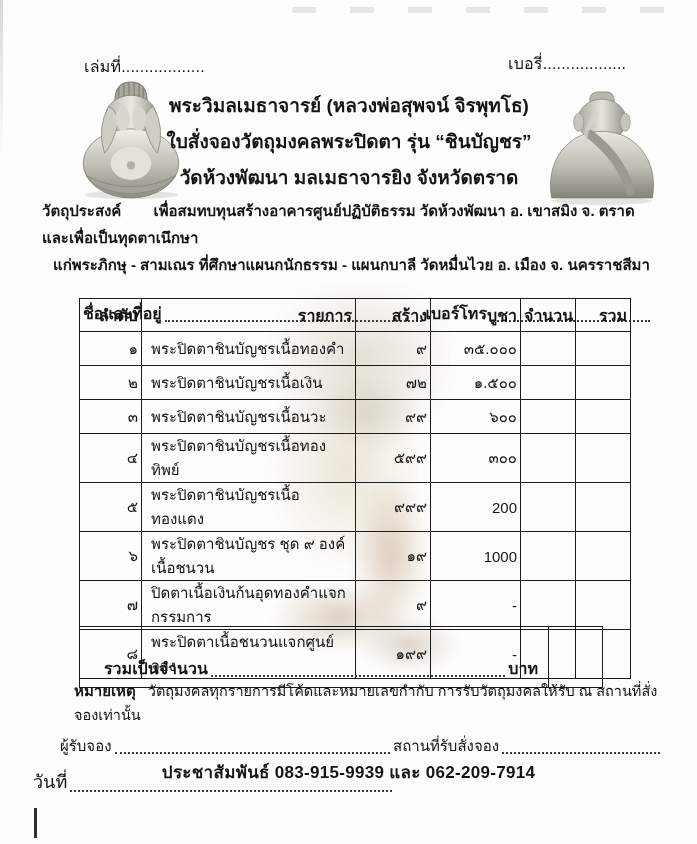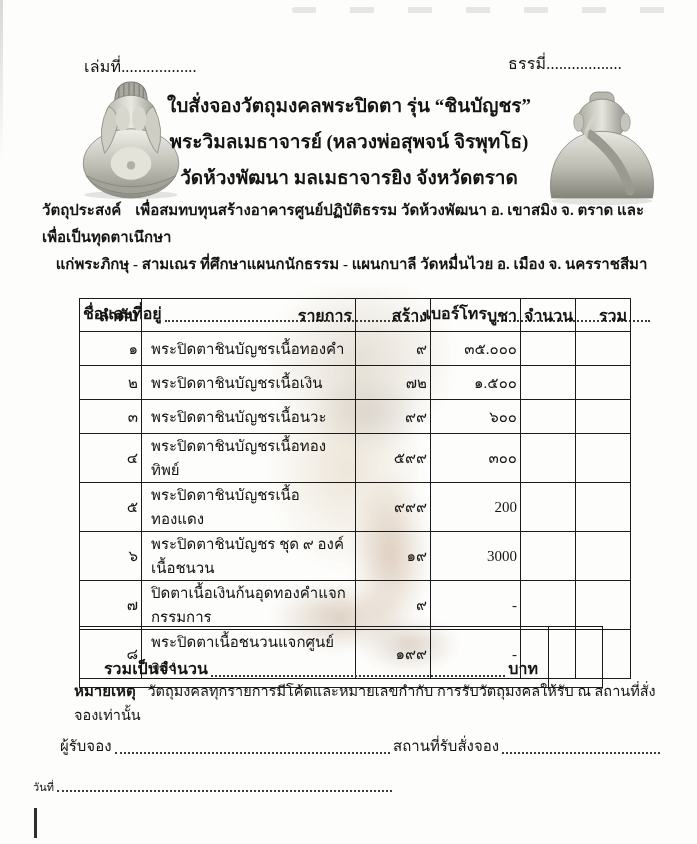--- a/index.html
+++ b/index.html
@@ -1,42 +1,42 @@
 <!DOCTYPE html>
 <html lang="th"><head>
 <meta charset="utf-8">
 <style>
   html,body{margin:0;padding:0;background:#e9e9e9;}
   .page{
     position:relative;width:697px;height:844px;margin:0 auto;
     background:#fdfdfb;color:#141414;overflow:hidden;
-    font-family:Liberation Serif, serif;
+    font-family:Liberation Sans, sans-serif;
   }
   .abs{position:absolute;z-index:2;}
   .small-label{font-size:16px;letter-spacing:.2px;}
   .titles{width:470px;left:114px;top:88px;text-align:center;font-weight:bold;font-size:19px;line-height:36px;}
   .purpose{left:42px;right:36px;top:197px;font-weight:bold;font-size:15px;line-height:27px;}
   .purpose .p2{text-align:center;}
-  .purpose-label{margin-right:10px;}
+  .purpose-label{margin-right:28px;}
   .flexline{display:flex;align-items:flex-end;margin-top:44px;}
   .dots{flex:1;border-bottom:2px dotted #3c3c3c;margin:0 3px 4px 3px;min-width:18px;}
   .dots.fixed{flex:0 0 auto;}
   .nameline{left:83px;right:44px;top:258px;font-size:16px;font-weight:bold;height:24px;}
   table.order{border-collapse:collapse;table-layout:fixed;width:551px;background:transparent;}
   table.order th,table.order td{border:1.4px solid #1b1b1b;padding:0 3px;text-align:right;vertical-align:middle;}
   table.order th{font-size:16px;font-weight:bold;height:32px;}
   table.order td{font-size:15px;height:33px;}
   table.order td.item{text-align:left;padding-left:9px;}
   .totalbox{left:79px;top:626px;width:524px;height:62px;border:1.6px solid #1b1b1b;box-sizing:border-box;text-align:right;}
   .totalbox .vline{position:absolute;right:53px;top:0;bottom:0;width:1.4px;background:#1b1b1b;}
   .totalline{position:absolute;left:24px;right:64px;bottom:6px;font-weight:bold;font-size:16px;}
   .noteline{left:74px;right:30px;top:679px;font-size:14.5px;}
   .noteline b{margin-right:8px;font-size:15px;}
   .recvline{left:60px;right:34px;top:692px;font-size:15px;height:22px;}
-  .dateline{left:33px;width:362px;top:730px;font-size:11px;height:22px;}
+  .dateline{left:33px;width:362px;top:730px;font-size:18px;height:22px;}
   .contact{left:0;right:0;top:758px;text-align:center;font-weight:bold;font-size:17px;letter-spacing:.3px;}
   .watermark{
     position:absolute;z-index:1;left:178px;top:288px;width:366px;height:392px;
     filter:blur(5px);opacity:.8;pointer-events:none;
     background:
       radial-gradient(ellipse 140px 120px at 50% 18%, rgba(175,155,128,0.38), transparent 70%),
       radial-gradient(ellipse 115px 150px at 46% 46%, rgba(190,160,118,0.32), transparent 70%),
       radial-gradient(ellipse 55px 115px at 58% 68%, rgba(150,100,55,0.38), transparent 72%),
       radial-gradient(ellipse 95px 48px at 44% 84%, rgba(140,95,50,0.36), transparent 72%),
       radial-gradient(ellipse 70px 38px at 63% 91%, rgba(120,80,45,0.30), transparent 72%),
@@ -49,21 +49,21 @@
 </style>
 </head>
 <body>
 
 <div class="page">
 
   <div class="abs smudge"></div>
   <div class="edge-shade" style="position:absolute;"></div>
 
   <div class="abs small-label" style="left:84px;top:54px;">เล่มที่..................</div>
-  <div class="abs small-label" style="left:508px;top:51px;">ธรรมี่..................</div>
+  <div class="abs small-label" style="left:508px;top:51px;">เบอรี่..................</div>
 
   <div class="abs" style="left:74px;top:80px;width:114px;height:120px;">
     <svg width="114" height="120" viewBox="0 0 112 118">
       <defs>
         <linearGradient id="gl1" x1="0" y1="0" x2="0" y2="1">
           <stop offset="0" stop-color="#efeee8"></stop>
             <stop offset=".5" stop-color="#c2c1b8"></stop>
             <stop offset="1" stop-color="#8e8d83"></stop>
         </linearGradient>
         <linearGradient id="gl2" x1="0" y1="0" x2="1" y2="0">
@@ -113,22 +113,22 @@
       <ellipse cx="64" cy="30" rx="24" ry="21" fill="url(#gr1)" stroke="#84837a" stroke-width="0.8"></ellipse>
       <ellipse cx="41" cy="32" rx="5" ry="9" fill="#c6c5bb" stroke="#8d8c82" stroke-width="0.6"></ellipse>
       <ellipse cx="87" cy="32" rx="5" ry="9" fill="#c6c5bb" stroke="#8d8c82" stroke-width="0.6"></ellipse>
       <path d="M14,107 C8,72 28,50 46,44 C58,40 70,40 82,44 C100,50 120,72 114,107 Z" fill="url(#gr2)" stroke="#84837a" stroke-width="0.8"></path>
       <path d="M52,44 C70,58 84,74 92,100" stroke="#9b9a90" stroke-width="9" fill="none" stroke-linecap="round"></path>
       <path d="M60,22 C50,34 46,44 48,54" stroke="#d7d6cd" stroke-width="4" fill="none" opacity="0.7"></path>
     </svg>
   </div>
 
   <div class="abs titles">
+    <div>พระวิมลเมธาจารย์   (หลวงพ่อสุพจน์   จิรพุทโธ)</div>
     <div>ใบสั่งจองวัตถุมงคลพระปิดตา   รุ่น  “ชินบัญชร”</div>
-    <div>พระวิมลเมธาจารย์   (หลวงพ่อสุพจน์   จิรพุทโธ)</div>
     <div>วัดห้วงพัฒนา   มลเมธาจารยิง   จังหวัดตราด</div>
   </div>
 
   <div class="abs purpose">
     <div>
       <span class="purpose-label">วัตถุประสงค์</span>
       <span>เพื่อสมทบทุนสร้างอาคารศูนย์ปฏิบัติธรรม วัดห้วงพัฒนา  อ. เขาสมิง จ. ตราด และเพื่อเป็นทุดตาเนึกษา</span>
     </div>
     <div class="p2">แก่พระภิกษุ - สามเณร ที่ศึกษาแผนกนักธรรม - แผนกบาลี วัดหมื่นไวย อ. เมือง จ. นครราชสีมา</div>
   </div>
@@ -200,21 +200,21 @@
           <td class="item">พระปิดตาชินบัญชรเนื้อทองแดง</td>
           <td>๙๙๙</td>
           <td>200</td>
           <td></td>
           <td></td>
         </tr>
         <tr>
           <td>๖</td>
           <td class="item">พระปิดตาชินบัญชร  ชุด ๙ องค์  เนื้อชนวน</td>
           <td>๑๙</td>
-          <td>3000</td>
+          <td>1000</td>
           <td></td>
           <td></td>
         </tr>
         <tr>
           <td>๗</td>
           <td class="item">ปิดตาเนื้อเงินก้นอุดทองคำแจกกรรมการ</td>
           <td>๙</td>
           <td>-</td>
           <td></td>
           <td></td>
@@ -250,15 +250,16 @@
     <span class="dots"></span>
     <span>สถานที่รับสั่งจอง</span>
     <span class="dots fixed" style="width:158px;"></span>
   </div>
 
   <div class="abs dateline flexline">
     <span>วันที่</span>
     <span class="dots"></span>
   </div>
 
+  <div class="abs contact">ประชาสัมพันธ์  083-915-9939 และ 062-209-7914</div>
 
   <div class="abs corner-mark"></div>
 </div>
 
 </body></html>

